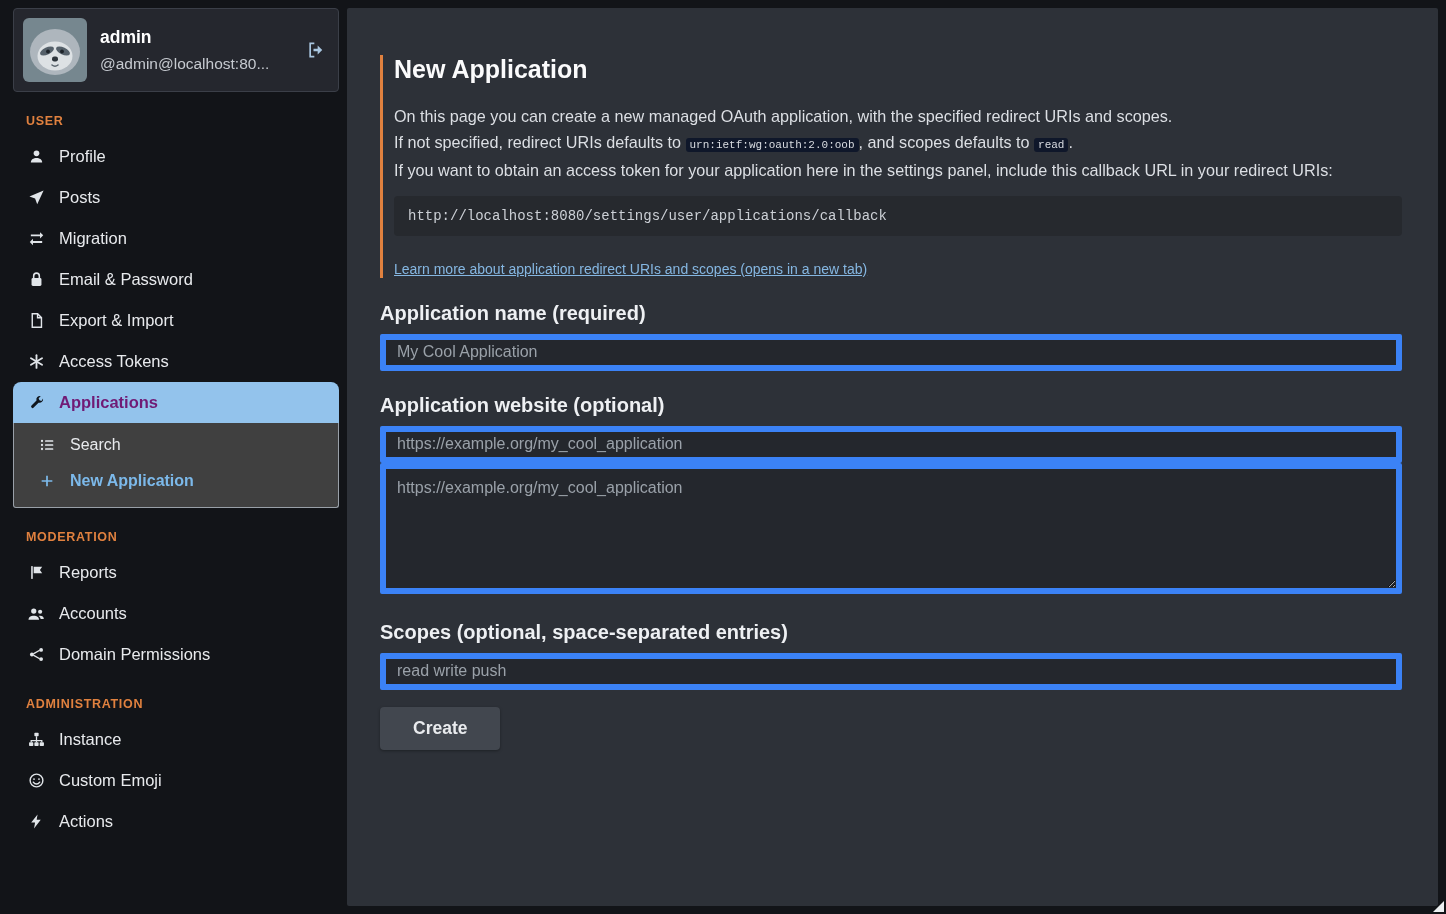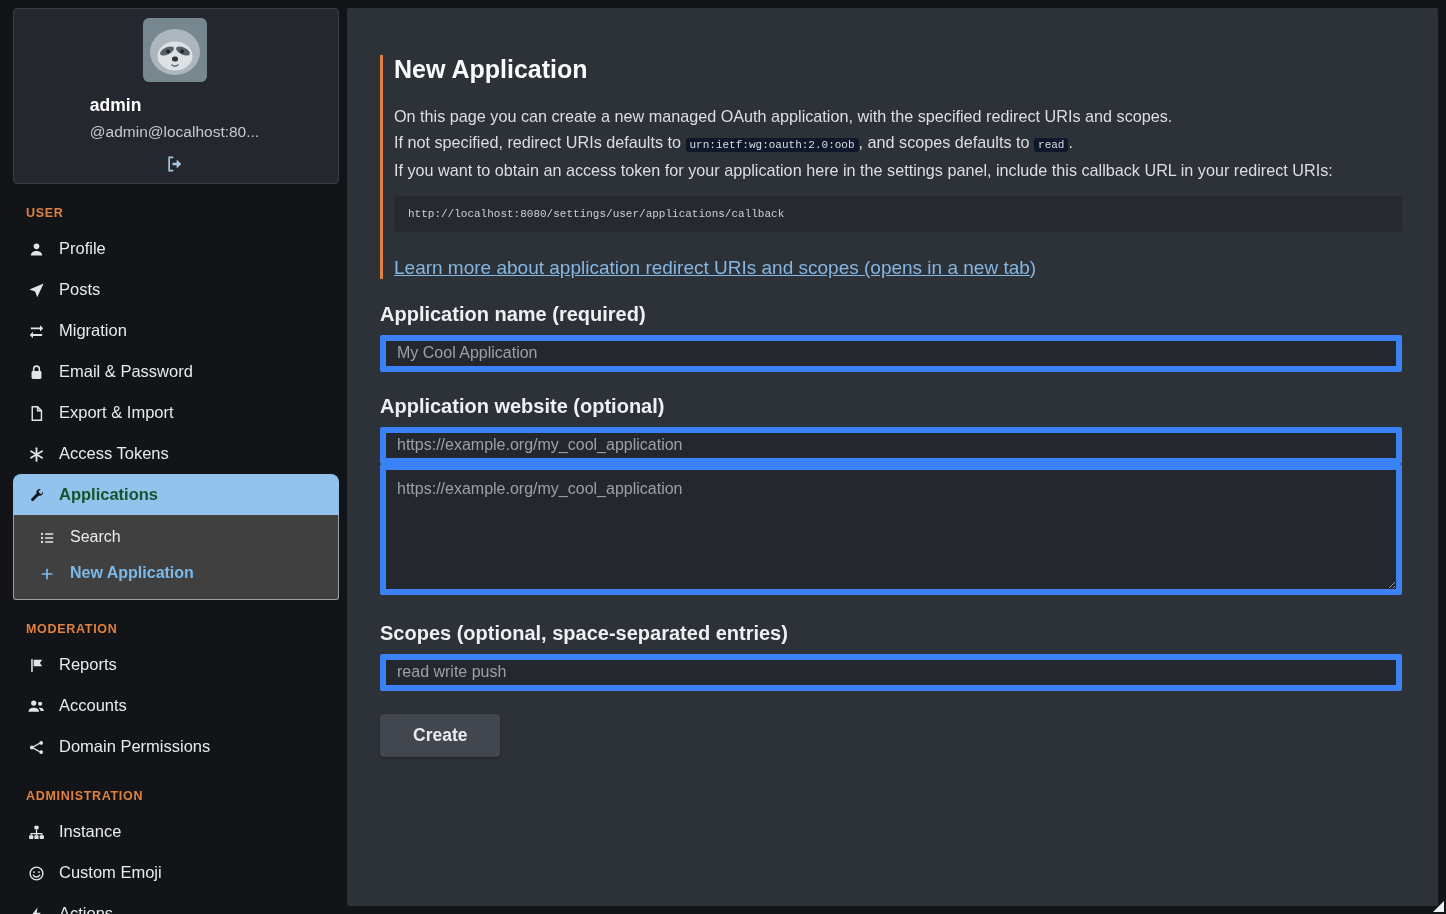--- a/index.html
+++ b/index.html
@@ -10,43 +10,42 @@
     font-family:"Liberation Sans", sans-serif;
     display:flex;
     color:#e6e8eb;
   }
   
   .sidebar { flex:0 0 347px; width:347px; padding:8px 8px 0 13px; overflow:hidden; }
   .user-card {
     display:flex; align-items:center; gap:13px;
     background:#25272e; border:1px solid #3b3f48; border-radius:4px;
     padding:9px 12px 9px 9px;
-    flex-direction:column;
   }
   .avatar { width:64px; height:64px; flex:0 0 64px; border-radius:6px; overflow:hidden; }
   .avatar svg { display:block; width:64px; height:64px; }
   .user-info { flex:1; min-width:0; }
   .user-name { font-weight:700; font-size:17.5px; color:#ffffff; margin-bottom:7px; }
   .user-handle { font-size:15.5px; color:#c6cad0; white-space:nowrap; overflow:hidden; text-overflow:ellipsis; }
   .logout { flex:0 0 auto; color:#a9c6e0; cursor:pointer; }
   .logout svg { display:block; }
 
   .section-header {
     color:#e0813f; font-size:12.5px; font-weight:700; letter-spacing:.7px;
     margin:22px 2px 8px 13px; text-transform:uppercase;
   }
   .nav { margin-top:16px; }
   .nav-item {
-    display:flex; align-items:flex-end; gap:13px;
+    display:flex; align-items:center; gap:13px;
     padding:11px 13px; font-size:16.5px; color:#e8eaed; cursor:pointer;
   }
   .nav-item .icon { width:20px; display:flex; justify-content:center; color:#e1e5e9; }
   .nav-item .icon svg { display:block; }
   .nav-item.active-parent {
-    background:#93c3ec; color:#14532d; font-weight:700;
+    background:#93c3ec; color:#701a75; font-weight:700;
     border-radius:8px 8px 0 0;
   }
   .nav-item.active-parent .icon { color:#10161d; }
   .submenu {
     border:1px solid #99a0a8; border-top:none; background:#404040;
     padding:4px 0 8px; margin-bottom:4px; border-radius:0 0 3px 3px;
   }
   .submenu .nav-item { padding:9px 13px 9px 23px; font-size:16px; }
   .submenu .nav-item.active-sub { color:#7cb9ea; font-weight:700; }
   .submenu .nav-item.active-sub .icon { color:#7cb9ea; }
@@ -59,38 +58,38 @@
   .header-block { border-left:3px solid #e0813f; padding-left:11px; margin-bottom:24px; }
   h1.page-title { font-size:25px; font-weight:700; color:#fbfbfc; margin:0 0 20px; }
   .intro p { margin:0 0 1px; font-size:16.2px; line-height:24.5px; color:#dcdfe4; }
   .inline-code {
     font-family:"Liberation Mono","DejaVu Sans Mono",monospace;
     font-size:11px; background:#0f172a; padding:1px 4px; border-radius:3px; color:#d9dce1;
   }
   .code-block {
     background:#26292e; border-radius:4px; padding:12px 14px; margin:13px 0 0;
     font-family:"Liberation Mono","DejaVu Sans Mono",monospace;
-    font-size:11px; color:#ccd0d6;
+    font-size:14px; color:#ccd0d6;
   }
   .learn-link {
-    display:inline-block; margin-top:25px; color:#85b7e2; font-size:19px;
+    display:inline-block; margin-top:25px; color:#85b7e2; font-size:14px;
     text-decoration:underline; cursor:pointer;
   }
   .form { margin-top:24px; }
   .field-label { font-weight:700; font-size:20px; color:#eef0f3; margin:23px 0 9px; }
   .field-label.first { margin-top:0; }
   input.text-input, textarea.text-area {
     width:100%; background:#24272d; border:6px solid #3b82f6; border-radius:2px;
     color:#e8eaee; font-size:16px; padding:8px 11px; font-family:inherit;
   }
   input.text-input { height:37px; }
   textarea.text-area { height:131px; resize:vertical; line-height:22px; }
   ::placeholder { color:#9aa1a9; opacity:1; }
   .create-btn {
-    margin-top:23px; background:#42474f; border:none; border-radius:4px;
+    margin-top:17px; background:#42474f; border:none; border-radius:4px;
     color:#e9ebee; font-weight:700; font-size:17.5px; padding:11px 33px;
     cursor:pointer; font-family:inherit; box-shadow:0 1px 3px rgba(0,0,0,.35);
   }
   .resize-grip {
     position:fixed; right:2px; bottom:2px; width:0; height:0;
     border-left:11px solid transparent; border-bottom:11px solid #eceff1;
   }
 </style>
 </head>
 <body>

